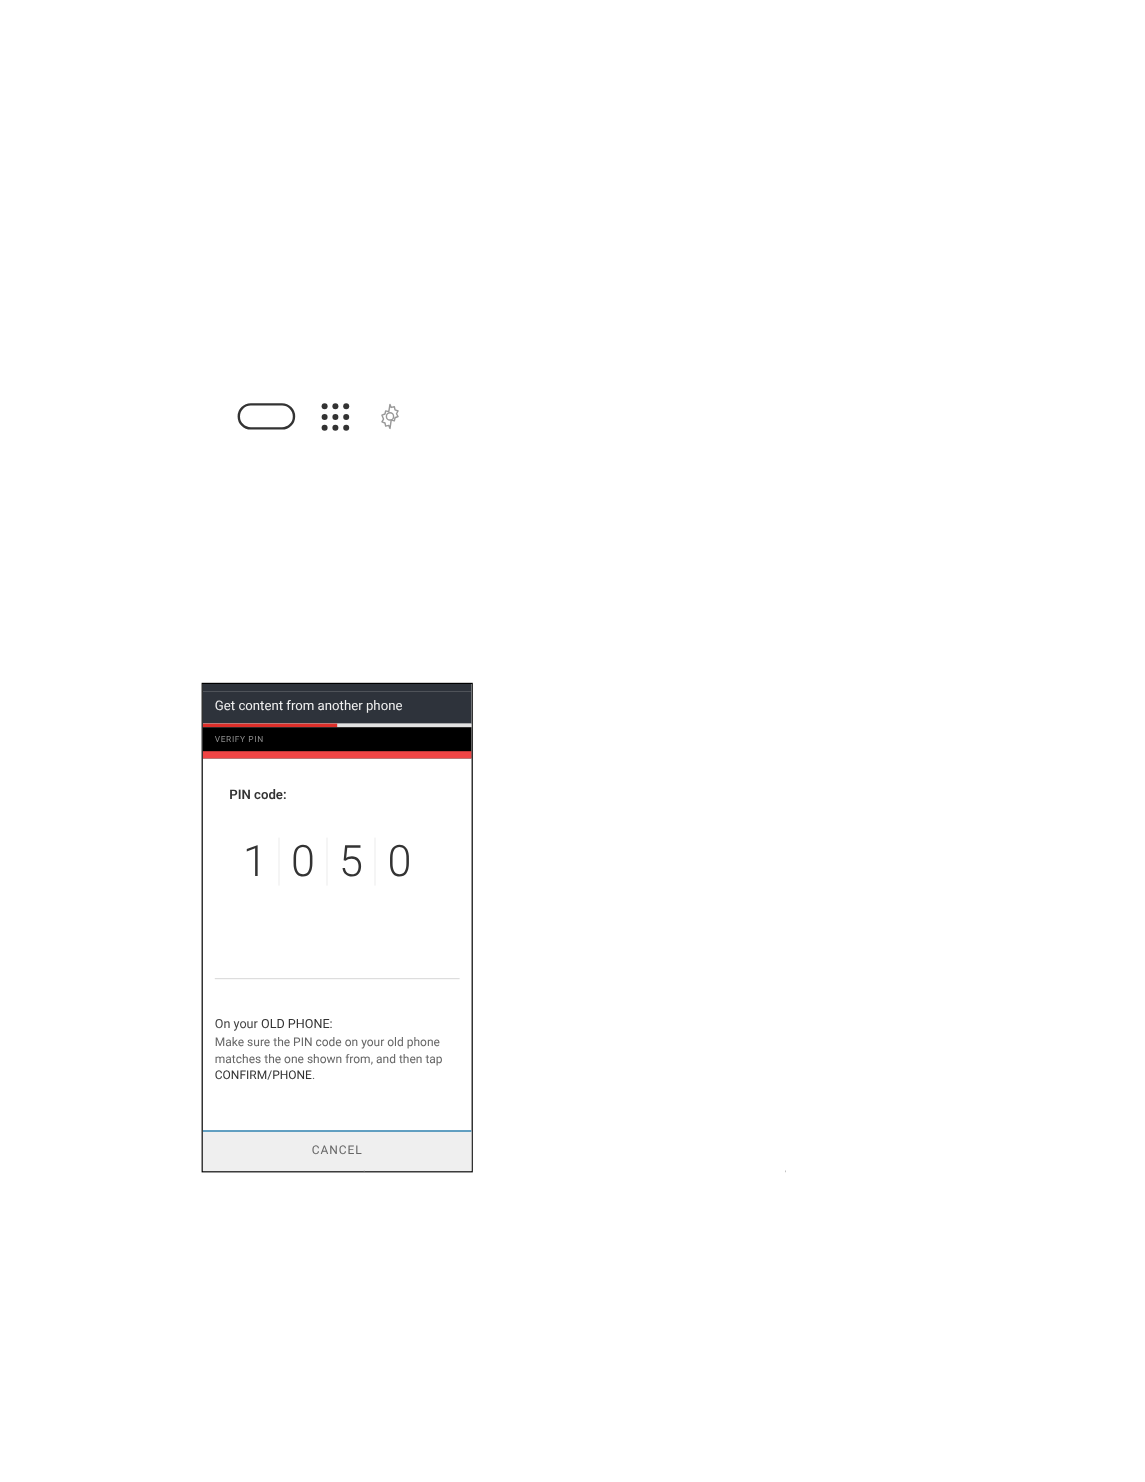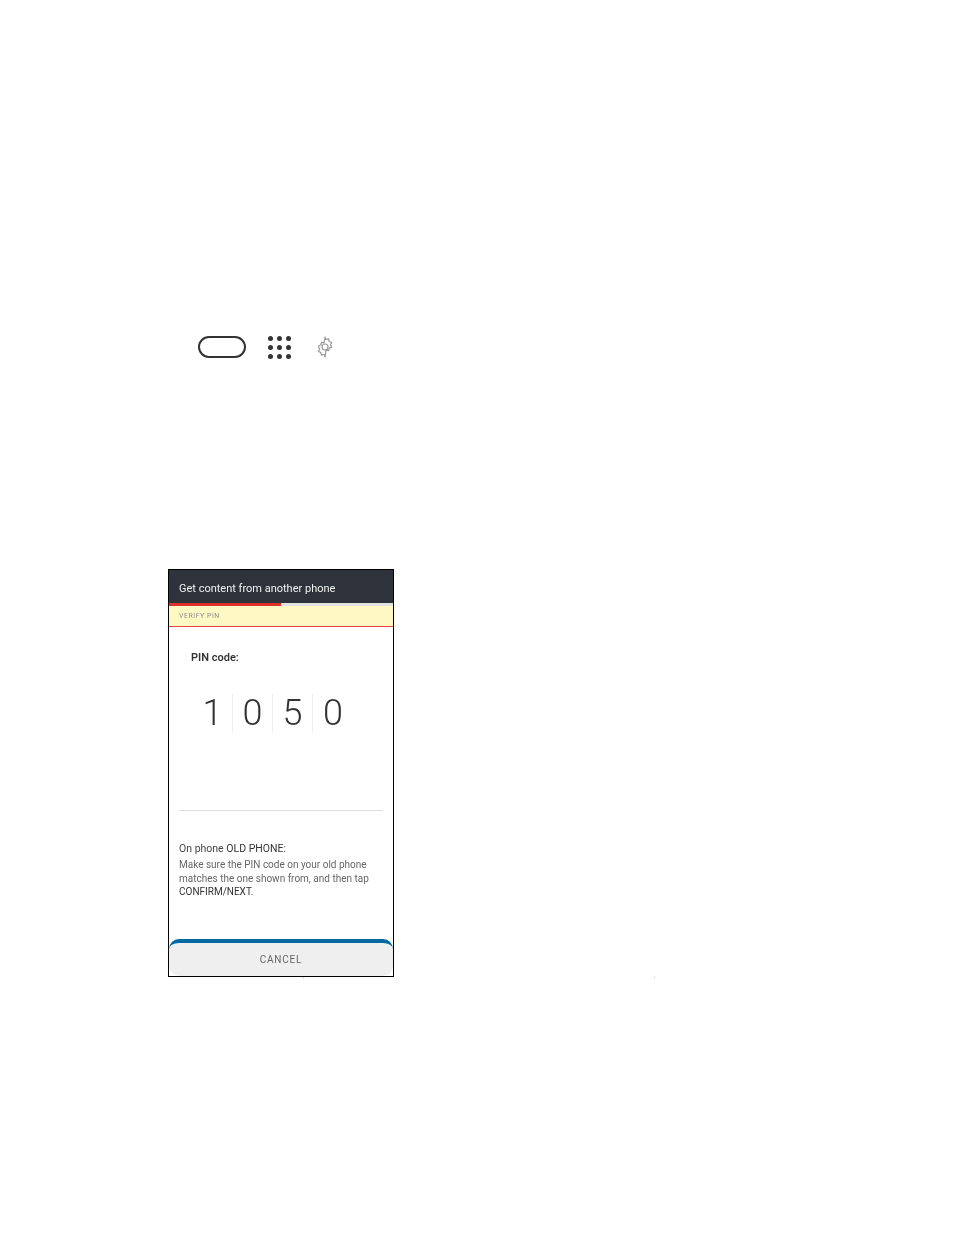--- a/index.html
+++ b/index.html
@@ -69,26 +69,26 @@
     height: 3px;
     background: #e2e2e2;
     width: 100%;
   }
   .progress-fill {
     height: 100%;
     width: 50%;
     background: #de2f2a;
   }
   .step-label {
-    background: #fef9c3;
+    background: #000000;
     color: #8d8d8d;
     font-size: 7px;
     letter-spacing: 0.5px;
     padding: 6px 10px;
-    border-bottom: 1px solid #ef4444;
+    border-bottom: 6px solid #ef4444;
   }
   .content {
     flex: 1;
     padding: 24px 22px 0;
     display: flex;
     flex-direction: column;
     gap: 23px;
   }
   .pin-label {
     font-size: 11px;
@@ -128,27 +128,26 @@
     margin-right: -12px;
   }
   .instructions .line1 {
     color: #444;
     margin-bottom: 2px;
     font-size: 10.5px;
   }
   .instructions strong { color: #333; font-weight: 400; }
   .footer-btn {
     background: #efefef;
-    border-top: 4px solid #0369a1;
+    border-top: 1px solid #0369a1;
     text-align: center;
     font-size: 10px;
     color: #666;
     letter-spacing: 0.8px;
     padding: 11px 0;
-    border-radius: 10px;
   }
   .tick {
     position: absolute;
     font-size: 6px;
     color: #888;
   }
 </style>
 </head>
 <body>
 
@@ -184,23 +183,23 @@
     <div class="pin-label">PIN code:</div>
     <div class="pin-digits">
       <span>1</span>
       <span>0</span>
       <span>5</span>
       <span>0</span>
     </div>
     <hr class="divider">
     <div class="instructions">
       <div class="line1">
-        <span>On phone </span><strong>OLD PHONE</strong><span>:</span>
+        <span>On your </span><strong>OLD PHONE</strong><span>:</span>
       </div>
-      <span>Make sure the PIN code on your old phone matches the one shown from, and then tap </span><strong>CONFIRM/NEXT</strong><span>.</span>
+      <span>Make sure the PIN code on your old phone matches the one shown from, and then tap </span><strong>CONFIRM/PHONE</strong><span>.</span>
     </div>
     <div class="spacer"></div>
   </div>
   <div class="footer-btn">CANCEL</div>
 </div>
 
 <div class="tick" style="top:975px; left:303px;">'</div>
 <div class="tick" style="top:975px; left:654px;">'</div>
 
 </body></html>

